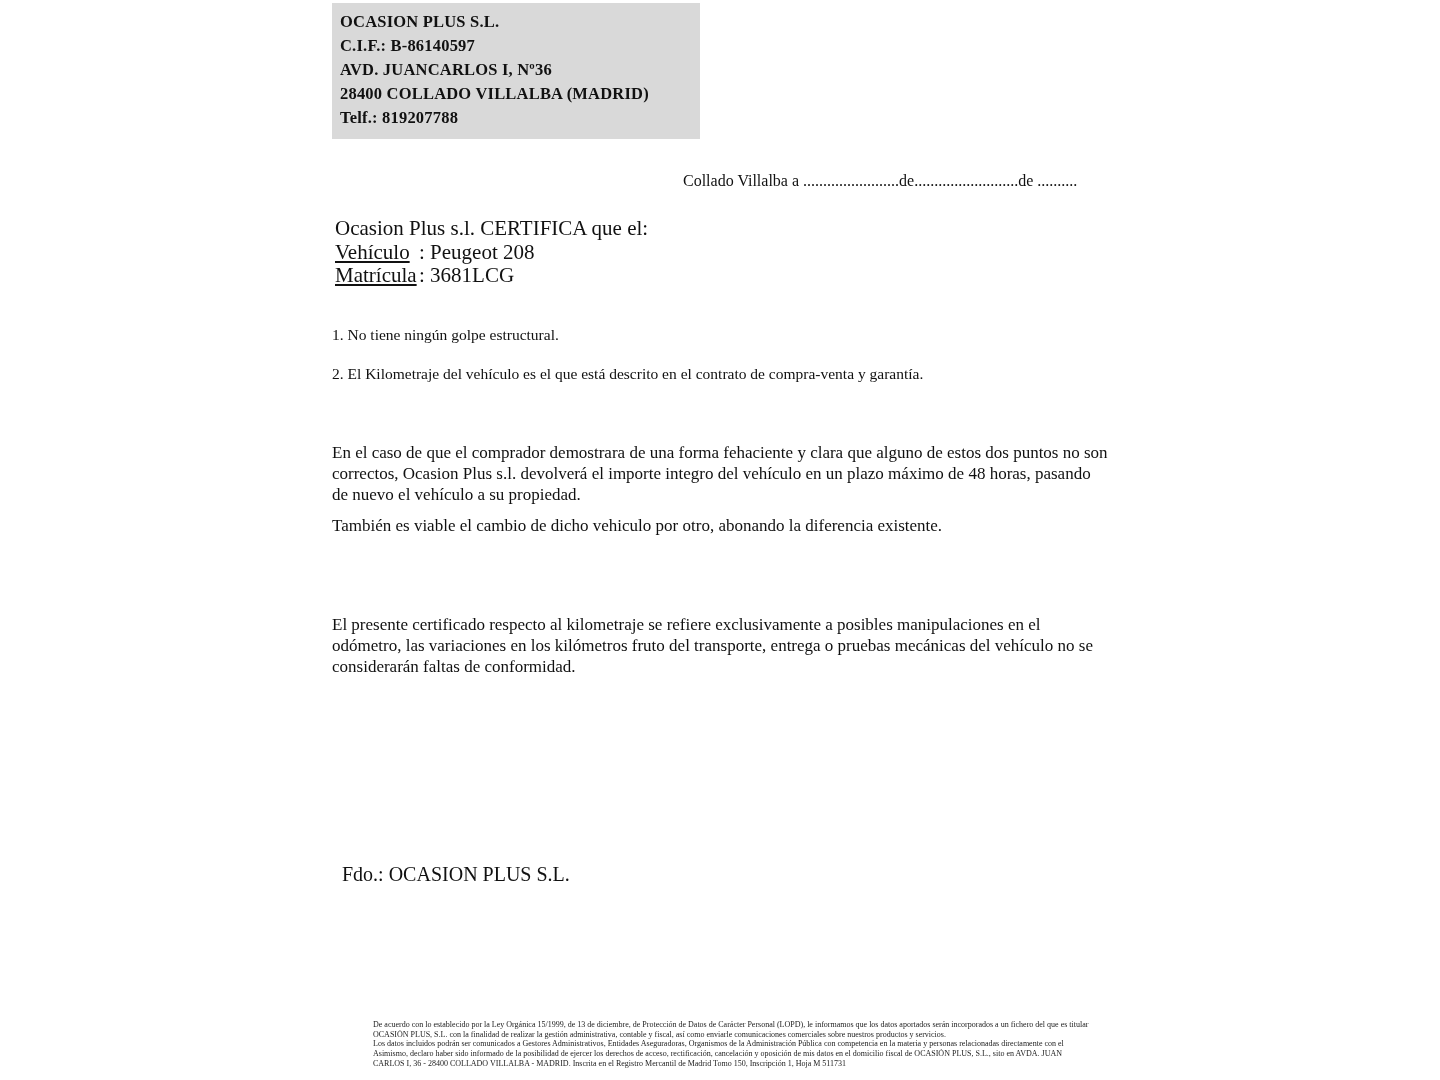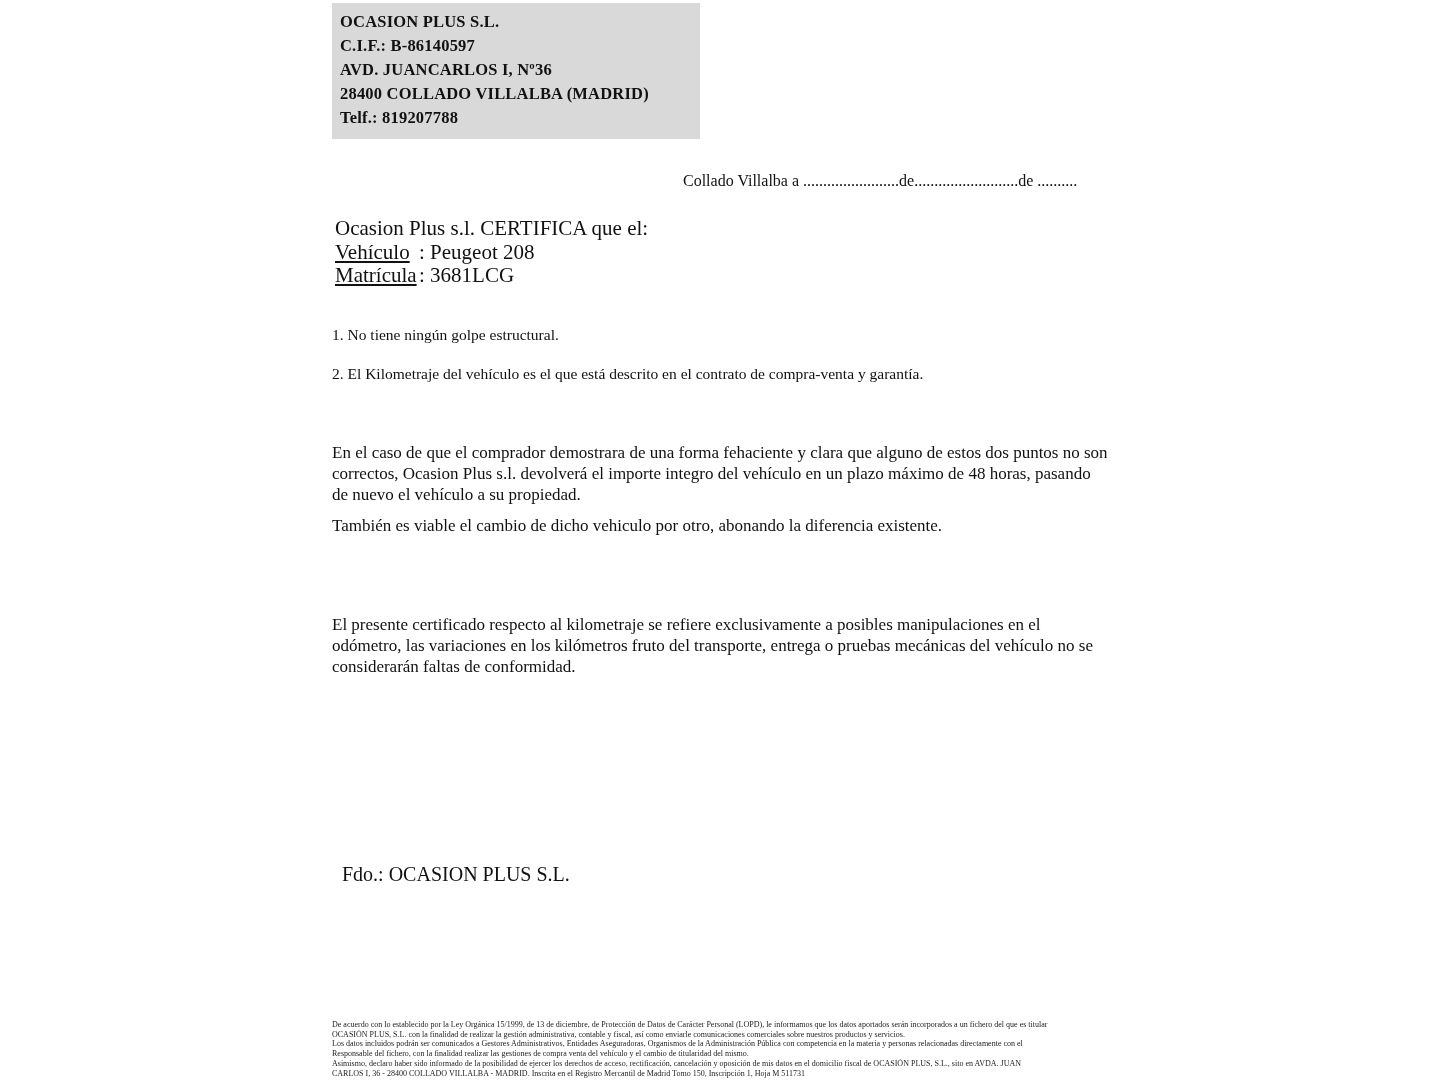--- a/index.html
+++ b/index.html
@@ -70,21 +70,21 @@
     font-size: 20px;
   }
   .footer {
     position: absolute;
     left: 332px; top: 1020px;
     width: 790px;
     font-size: 8px;
     line-height: 9.7px;
     color: #222222;
   }
-  .footer div { white-space: nowrap; overflow: hidden; }
+  .footer div { white-space: nowrap; overflow: hidden; margin-left: 41px; }
 </style>
 </head>
 <body>
 
 <div class="page">
 
   <div class="header-box">
     <div>OCASION PLUS S.L.</div>
     <div>C.I.F.: B-86140597</div>
     <div>AVD. JUANCARLOS I, Nº36</div>
@@ -110,18 +110,17 @@
   <div class="para para-1">En el caso de que el comprador demostrara de una forma fehaciente y clara que alguno de estos dos puntos no son correctos, Ocasion Plus s.l. devolverá el importe integro del vehículo en un plazo máximo de 48 horas, pasando de nuevo el vehículo a su propiedad.</div>
   <div class="para para-2">También es viable el cambio de dicho vehiculo por otro, abonando la diferencia existente.</div>
   <div class="para para-4">El presente certificado respecto al kilometraje se refiere exclusivamente a posibles manipulaciones en el odómetro, las variaciones en los kilómetros fruto del transporte, entrega o pruebas mecánicas del vehículo no se considerarán faltas de conformidad.</div>
 
   <div class="signature">Fdo.: OCASION PLUS S.L.</div>
 
   <div class="footer">
     <div>De acuerdo con lo establecido por la Ley Orgánica 15/1999, de 13 de diciembre, de Protección de Datos de Carácter Personal (LOPD), le informamos que los datos aportados serán incorporados a un fichero del que es titular</div>
     <div>OCASIÓN PLUS, S.L. con la finalidad de realizar la gestión administrativa, contable y fiscal, así como enviarle comunicaciones comerciales sobre nuestros productos y servicios.</div>
     <div>Los datos incluidos podrán ser comunicados a Gestores Administrativos, Entidades Aseguradoras, Organismos de la Administración Pública con competencia en la materia y personas relacionadas directamente con el</div>
-    <div>Responsable del fichero, con la finalidad realizar las gestiones de compra venta del vehículo y el cambio de titularidad del mismo.</div>
     <div>Asimismo, declaro haber sido informado de la posibilidad de ejercer los derechos de acceso, rectificación, cancelación y oposición de mis datos en el domicilio fiscal de OCASIÓN PLUS, S.L., sito en AVDA. JUAN</div>
     <div>CARLOS I, 36 - 28400 COLLADO VILLALBA - MADRID. Inscrita en el Registro Mercantil de Madrid Tomo 150, Inscripción 1, Hoja M 511731</div>
   </div>
 
 </div>
 
 </body></html>

